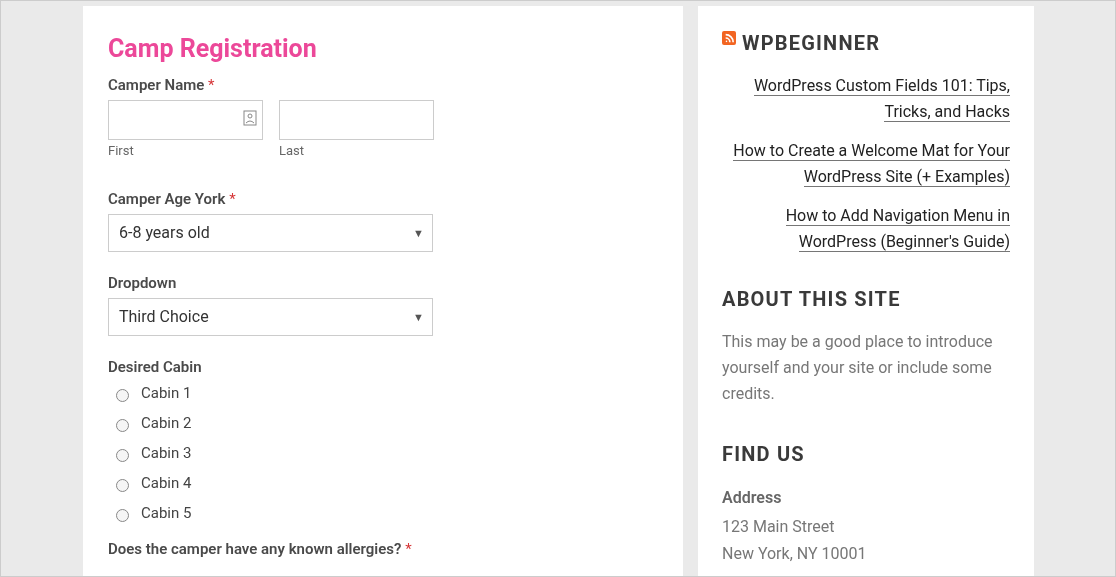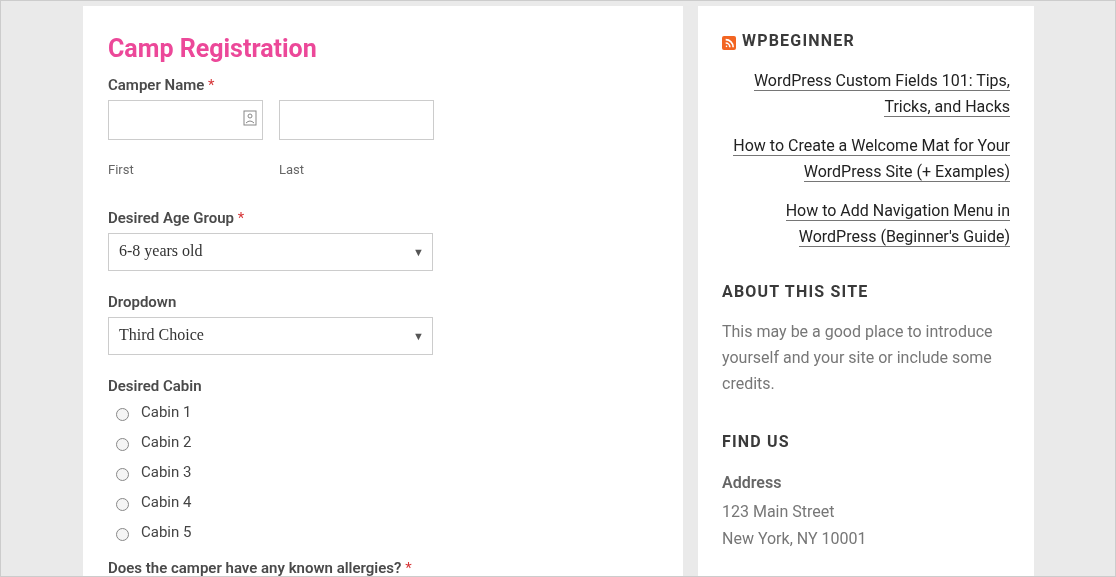--- a/index.html
+++ b/index.html
@@ -48,36 +48,35 @@
       height: 40px;
       padding: 6px 8px;
       font-size: 15px;
       background: #fff;
     }
     .text-input.first { width: 155px; }
     .text-input.last { width: 155px; }
     .sublabel {
       font-size: 13px;
       color: #666;
-      margin-top: 22px;
+      margin-top: 3px;
       margin-bottom: 14px;
     }
     .select-wrap {
       position: relative;
       width: 325px;
       border: 1px solid #ccc;
       background: #fff;
       height: 38px;
       margin-bottom: 22px;
     }
     .select-display {
       padding: 8px 10px;
       font-size: 16px;
       color: #333;
-      font-family: Liberation Serif, serif;
     }
     .select-arrow {
       position: absolute;
       right: 8px;
       top: 50%;
       transform: translateY(-50%);
       font-size: 11px;
       color: #555;
     }
     .form-group { margin-bottom: 18px; }
@@ -100,27 +99,27 @@
     .sidebar {
       position: absolute;
       left: 697px;
       top: 5px;
       width: 336px;
       background: #fff;
       padding: 25px 24px 0 24px;
       height: 570px;
     }
     .widget-title {
-      font-size: 16px;
+      font-size: 20px;
       font-weight: 700;
       letter-spacing: 1.2px;
       color: #3a3a3a;
       margin-bottom: 18px;
       display: flex;
-      align-items: flex-end;
+      align-items: flex-start;
       gap: 6px;
     }
     .rss-icon {
       width: 14px; height: 14px;
       background: #f26522;
       border-radius: 2px;
       display: inline-flex;
       align-items: center;
       justify-content: center;
     }
@@ -176,21 +175,21 @@
         </div>
         <div class="name-col">
           <input class="text-input last" type="text" style="">
           <span class="sublabel">Last</span>
         </div>
       </div>
     </div>
 
     <div class="form-group">
       <label class="form-label">
-        <span>Desired Age Group</span>
+        <span>Camper Age York</span>
         <span class="required">*</span>
       </label>
       <div class="select-wrap">
         <div class="select-display">6-8 years old</div>
         <span class="select-arrow">▼</span>
       </div>
     </div>
 
     <div class="form-group">
       <label class="form-label">Dropdown</label>

